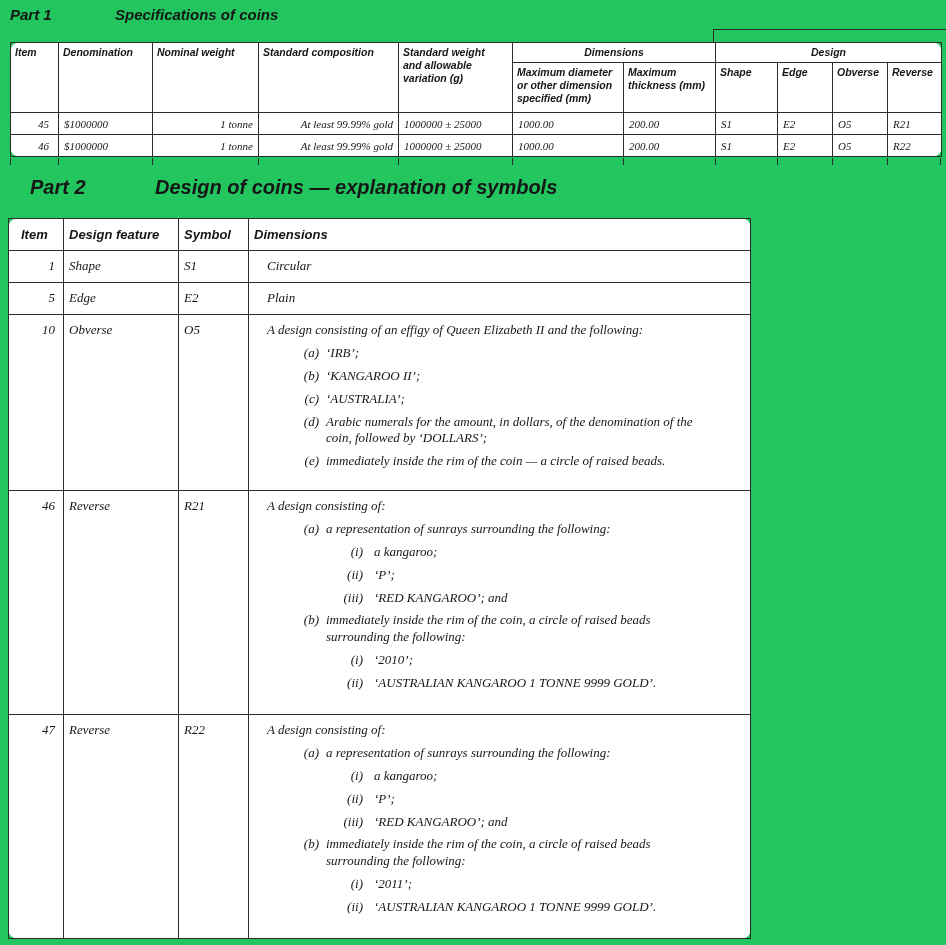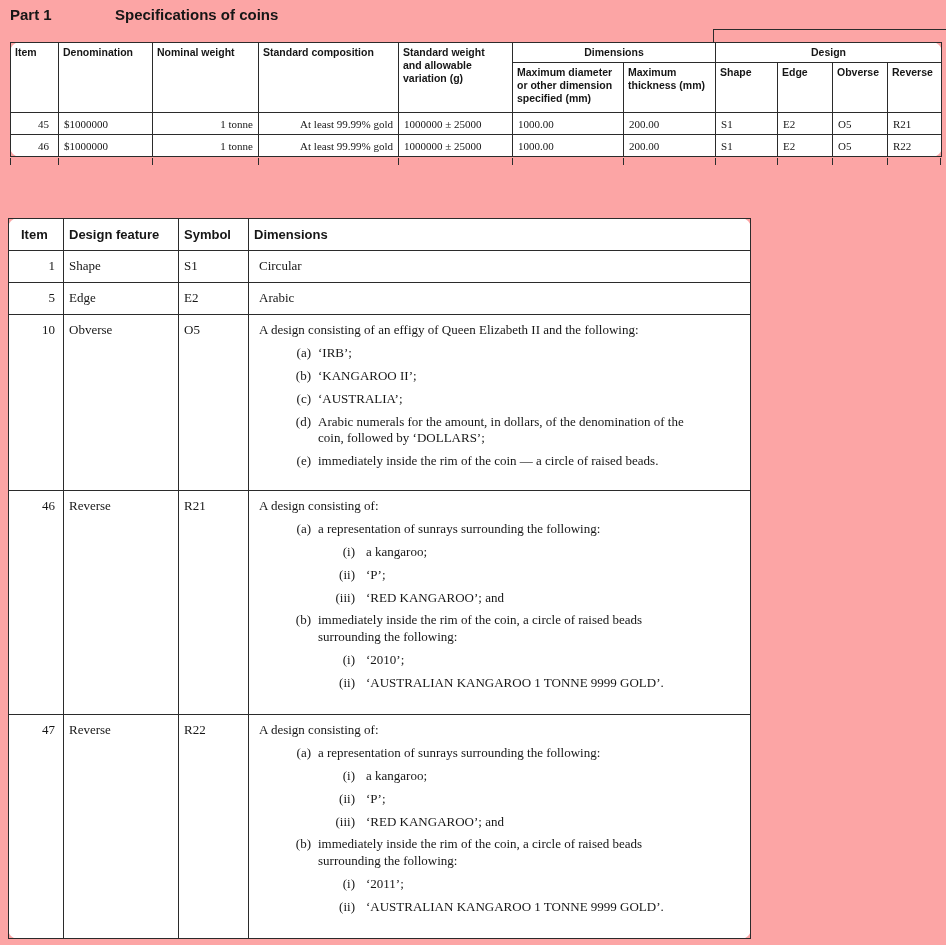--- a/index.html
+++ b/index.html
@@ -1,17 +1,17 @@
 <!DOCTYPE html>
 <html><head>
 <meta charset="utf-8">
 <style>
   html,body{margin:0;padding:0;background:#fff;}
-  .page{position:relative;width:946px;height:945px;background:#fca5a5;color:#161616;
-        font-family:"Liberation Serif",serif;overflow:hidden;}
+  .page{position:relative;width:946px;height:945px;background:#22c55e;color:#161616;
+        font-family:"Liberation Serif",serif;overflow:hidden;font-style:italic;}
 
   
   .part-heading{position:absolute;display:flex;font-family:"Liberation Sans",sans-serif;
                 font-weight:bold;white-space:nowrap;}
   #p1-heading{left:10px;top:6px;font-size:15px;}
   #p1-heading .plabel{width:105px;flex:none;}
   #p2-heading{left:30px;top:176px;font-size:20px;}
   #p2-heading .plabel{width:125px;flex:none;}
 
   
@@ -33,21 +33,21 @@
 
   
   .t2{left:8px;top:218px;width:742px;}
   .t2 th{font-family:"Liberation Sans",sans-serif;font-weight:bold;font-size:13px;
          text-align:left;vertical-align:middle;padding:2px 5px;}
   .t2 th.first{padding-left:12px;}
   .t2 td{font-size:13px;vertical-align:top;padding:7px 5px 2px 5px;}
   .t2 td.r{padding-right:8px;}
   .t2 td.expl{padding-left:10px;padding-right:6px;}
 
-  .exp{line-height:1.3;}
+  .exp{line-height:1.3;margin-left:8px;}
   .exp .txt{white-space:pre-line;}
   .exp-item{display:flex;margin-top:6px;}
   .exp-item .lbl{flex:none;width:30px;margin-left:22px;margin-right:7px;text-align:right;}
   .exp-item.sub .lbl{width:38px;margin-left:58px;margin-right:11px;}
 
   
   .edge-line-h{position:absolute;left:713px;top:29px;width:233px;height:1px;background:#2b2b2b;}
   .edge-line-v{position:absolute;left:713px;top:29px;width:1px;height:13px;background:#2b2b2b;}
   
   .stub{position:absolute;top:158px;width:1px;height:7px;background:#2b2b2b;}
@@ -137,20 +137,24 @@
   <div class="stub" style="left:258px"></div>
   <div class="stub" style="left:398px"></div>
   <div class="stub" style="left:512px"></div>
   <div class="stub" style="left:623px"></div>
   <div class="stub" style="left:715px"></div>
   <div class="stub" style="left:777px"></div>
   <div class="stub" style="left:832px"></div>
   <div class="stub" style="left:887px"></div>
   <div class="stub" style="left:940px"></div>
 
+  <div class="part-heading" id="p2-heading">
+    <span class="plabel">Part 2</span>
+    <span>Design of coins — explanation of symbols</span>
+  </div>
 
   <table class="t2">
     <colgroup>
       <col style="width:55px">
         <col style="width:115px">
         <col style="width:70px">
         <col style="width:502px">
     </colgroup>
     <tbody>
         <tr style="height:32px">
@@ -170,21 +174,21 @@
             </div>
       </td>
     </tr>
 
     <tr style="height:32px">
       <td class="r">5</td>
       <td>Edge</td>
       <td>E2</td>
       <td class="expl">
         <div class="exp">
-              <div class="txt">Arabic</div>
+              <div class="txt">Plain</div>
             </div>
       </td>
     </tr>
 
     <tr style="height:176px">
       <td class="r">10</td>
       <td>Obverse</td>
       <td>O5</td>
       <td class="expl">
         <div class="exp">

